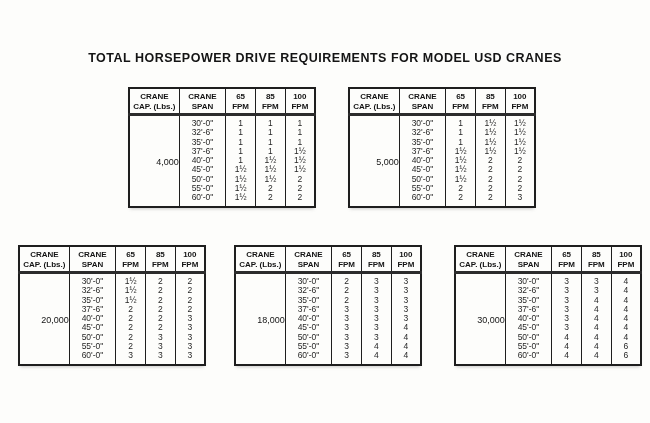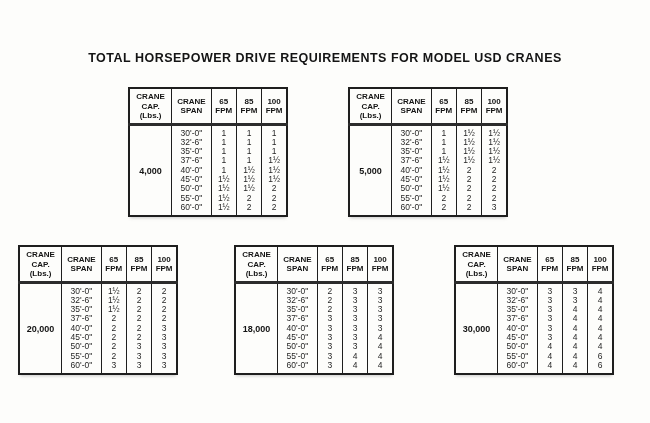--- a/index.html
+++ b/index.html
@@ -13,21 +13,21 @@
     background:#fdfdfb;
   }
   .title{
     position:absolute;top:51px;left:0;width:100%;
     text-align:center;
     font-weight:bold;font-size:12.5px;letter-spacing:0.5px;
     color:#141414;
   }
   table.crane-table{
     position:absolute;
-    width:160px;
+    width:188px;
     border-collapse:collapse;table-layout:fixed;
     border:2px solid #1e1e1e;
     box-shadow:0 3px 3px -2px rgba(110,110,110,0.35);
     background:transparent;
   }
   .t0{left:128px;top:87px;}
   .t1{left:348px;top:87px;}
   .t2{left:18px; top:245px;}
   .t3{left:234px;top:245px;}
   .t4{left:454px;top:245px;}
@@ -43,22 +43,23 @@
   }
   .crane-table td{
     border-right:1.5px solid #1e1e1e;
     font-size:8.5px;line-height:9.3px;
     padding:0;text-align:center;color:#262626;
     white-space:nowrap;
   }
   .crane-table th:last-child,
   .crane-table td:last-child{border-right:none;}
   .crane-table td.cap-cell{
-    font-weight:bold;font-size:9px;color:#141414;
+    font-weight:normal;font-size:9px;color:#141414;
     vertical-align:middle;
+    text-align:right;
   }
   .crane-table tbody tr:first-child td{padding-top:3px;}
   .crane-table tbody tr:last-child td{padding-bottom:3px;}
 </style>
 </head>
 <body>
 
 <div class="page">
   <div class="title">TOTAL HORSEPOWER DRIVE REQUIREMENTS FOR MODEL USD CRANES</div>
   <table class="crane-table t0">

